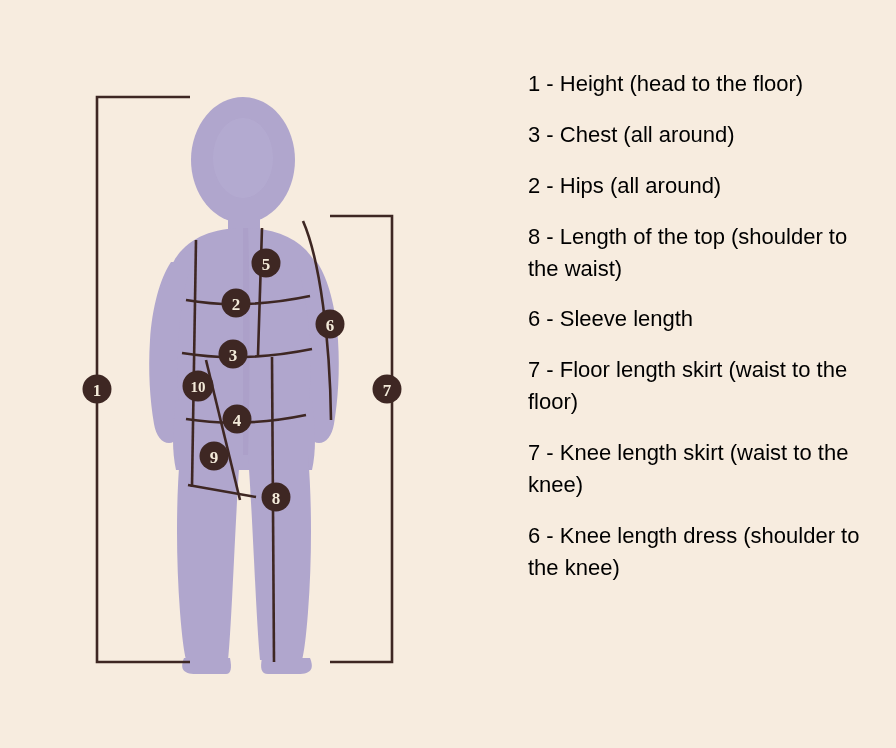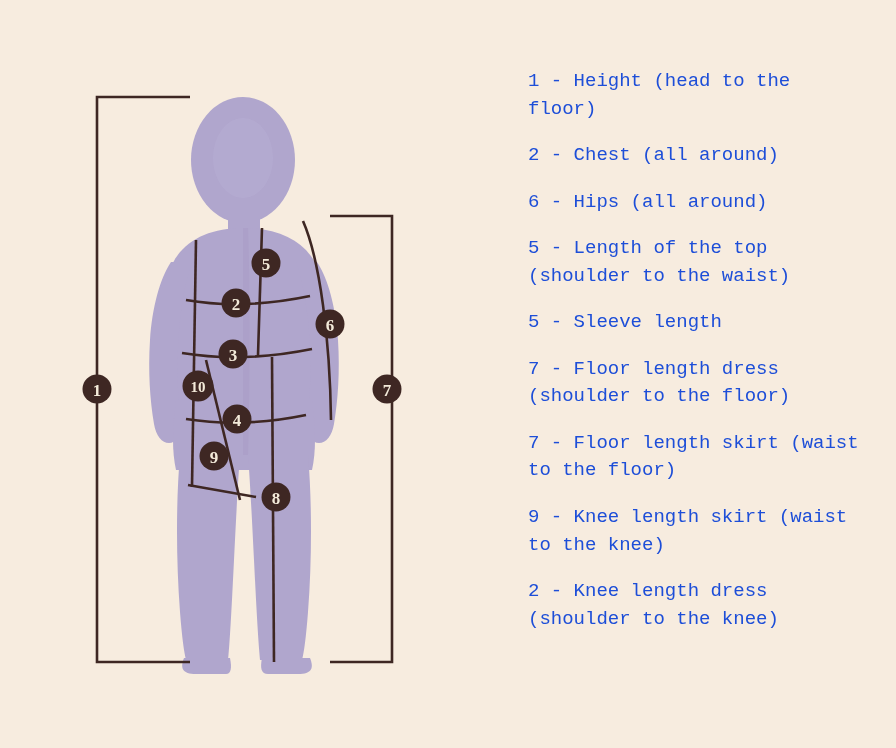--- a/index.html
+++ b/index.html
@@ -31,25 +31,25 @@
   .diagram svg {
     display: block;
   }
   .legend {
     position: absolute;
     left: 528px;
     top: 68px;
     width: 340px;
   }
   .legend-item {
-    font-size: 19px;
+    font-size: 22px;
     line-height: 1.45;
-    color: #1d4ed8;
+    color: #000000;
     margin-bottom: 19px;
-    font-family: Liberation Mono, monospace;
+    font-family: Liberation Sans, sans-serif;
   }
   .marker-num {
     font-family: "Liberation Serif", serif;
     font-weight: bold;
     fill: #f3ead9;
     font-size: 17px;
     text-anchor: middle;
     dominant-baseline: central;
   }
   .marker-num.small {
@@ -187,23 +187,22 @@
         <g>
           <circle cx="198" cy="386" r="15.5" fill="#3e2723"></circle>
           <text class="marker-num small" x="198" y="387">10</text>
         </g>
       </g>
     </svg>
   </div>
 
   <div class="legend">
     <div class="legend-item">1 - Height (head to the floor)</div>
-    <div class="legend-item">2 - Chest (all around)</div>
-    <div class="legend-item">6 - Hips (all around)</div>
-    <div class="legend-item">5 - Length of the top (shoulder to the waist)</div>
-    <div class="legend-item">5 - Sleeve length</div>
-    <div class="legend-item">7 - Floor length dress (shoulder to the floor)</div>
+    <div class="legend-item">3 - Chest (all around)</div>
+    <div class="legend-item">2 - Hips (all around)</div>
+    <div class="legend-item">8 - Length of the top (shoulder to the waist)</div>
+    <div class="legend-item">6 - Sleeve length</div>
     <div class="legend-item">7 - Floor length skirt (waist to the floor)</div>
-    <div class="legend-item">9 - Knee length skirt (waist to the knee)</div>
-    <div class="legend-item">2 - Knee length dress (shoulder to the knee)</div>
+    <div class="legend-item">7 - Knee length skirt (waist to the knee)</div>
+    <div class="legend-item">6 - Knee length dress (shoulder to the knee)</div>
   </div>
 
 </div>
 
 </body></html>

